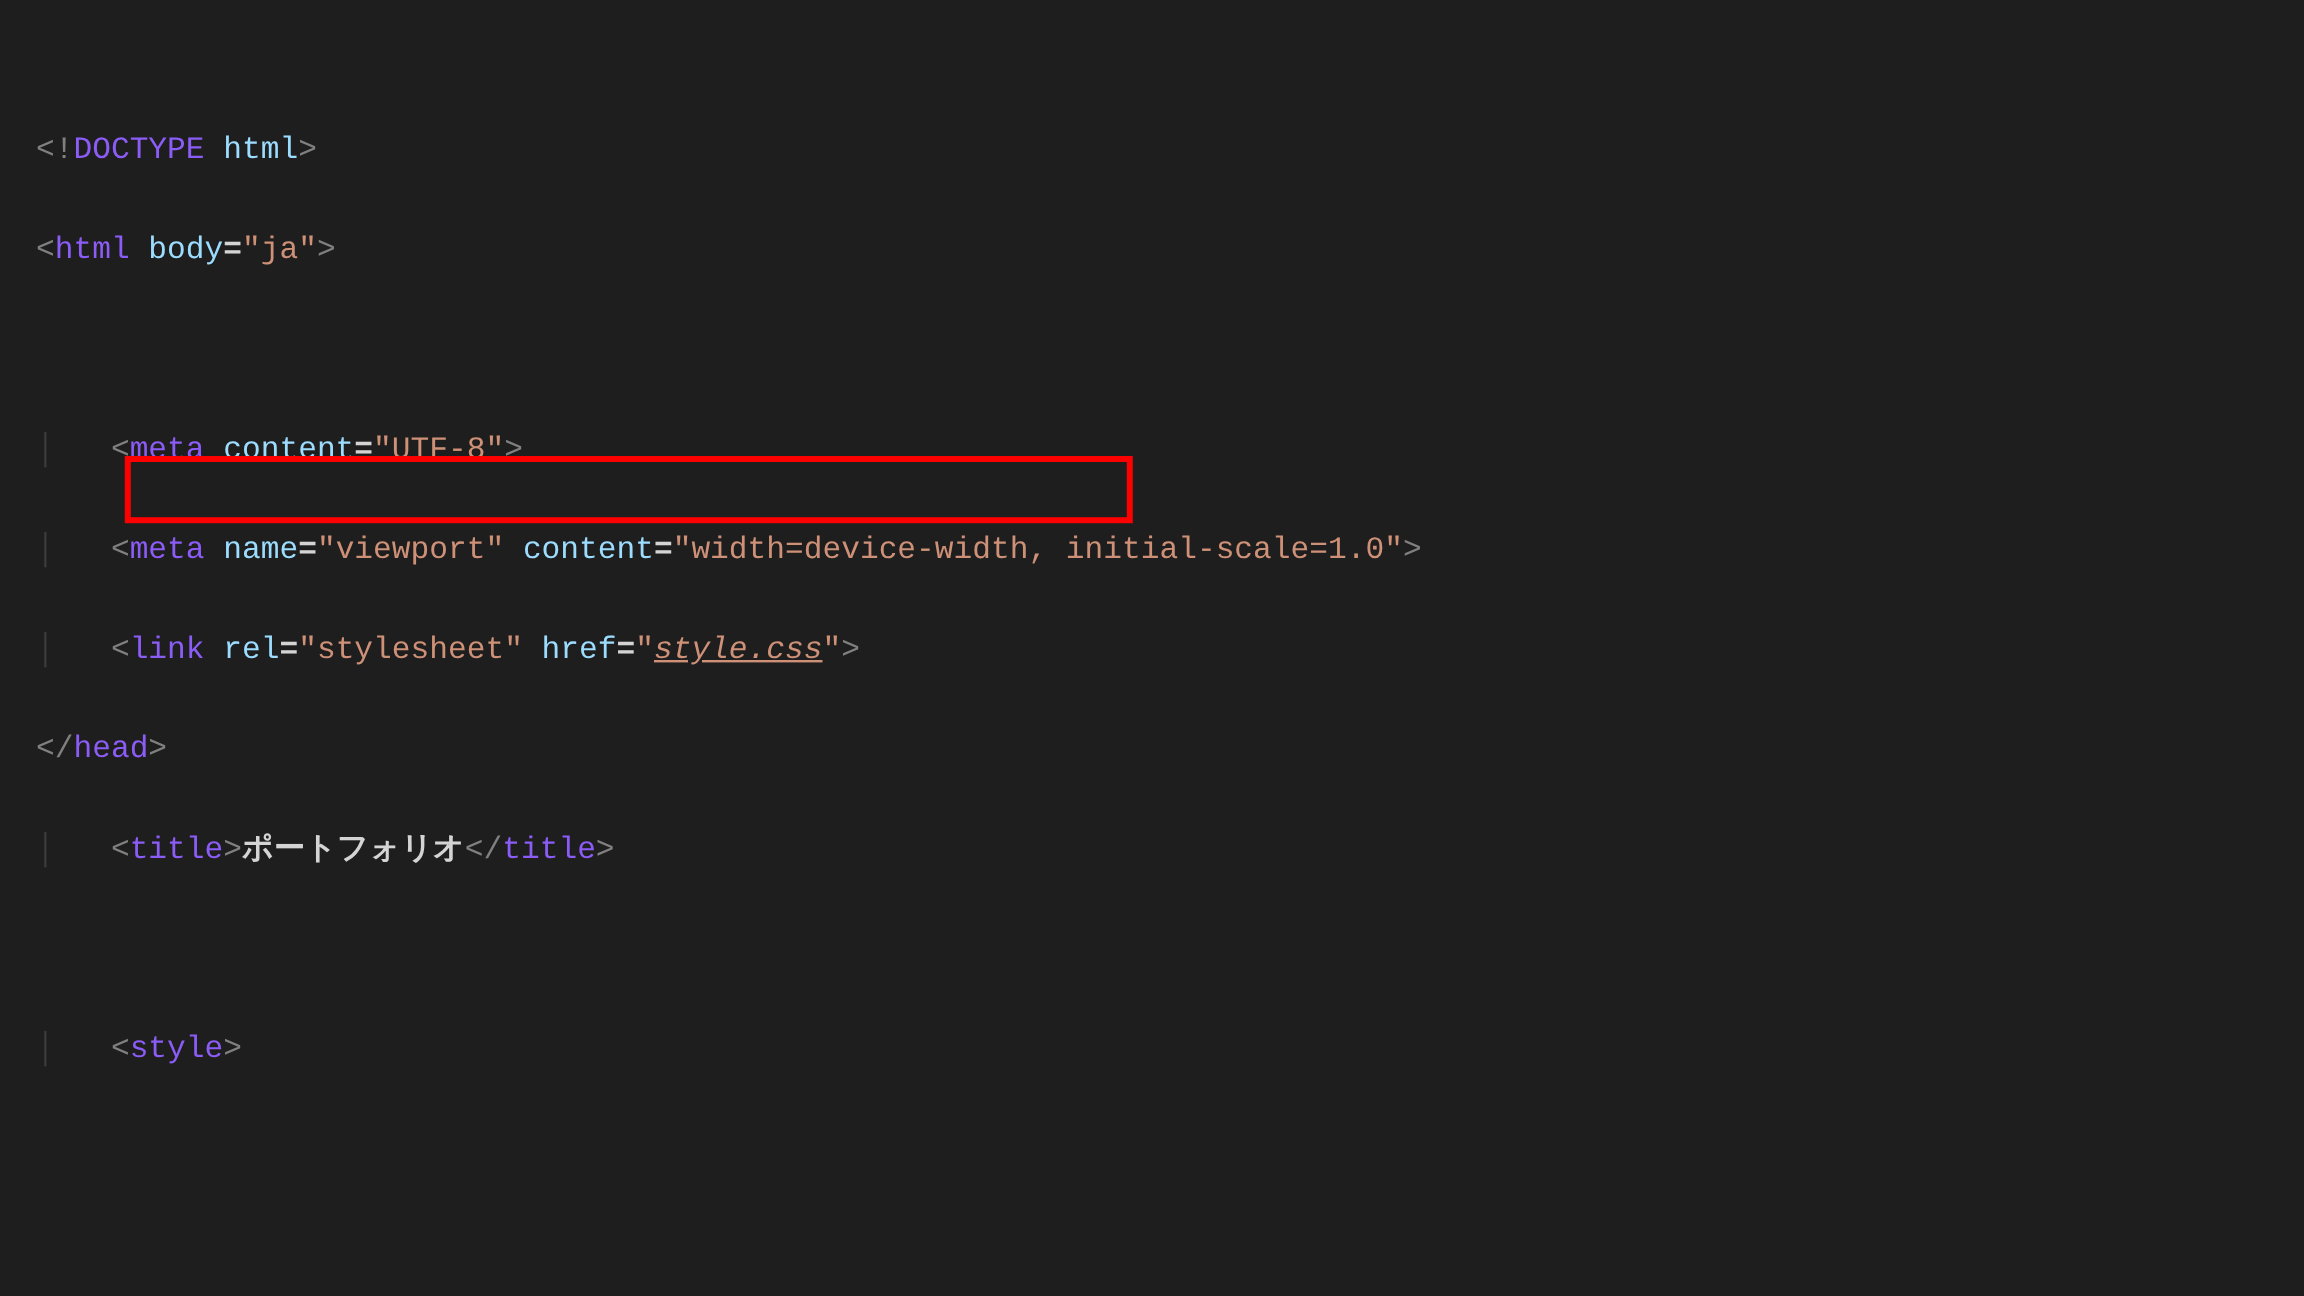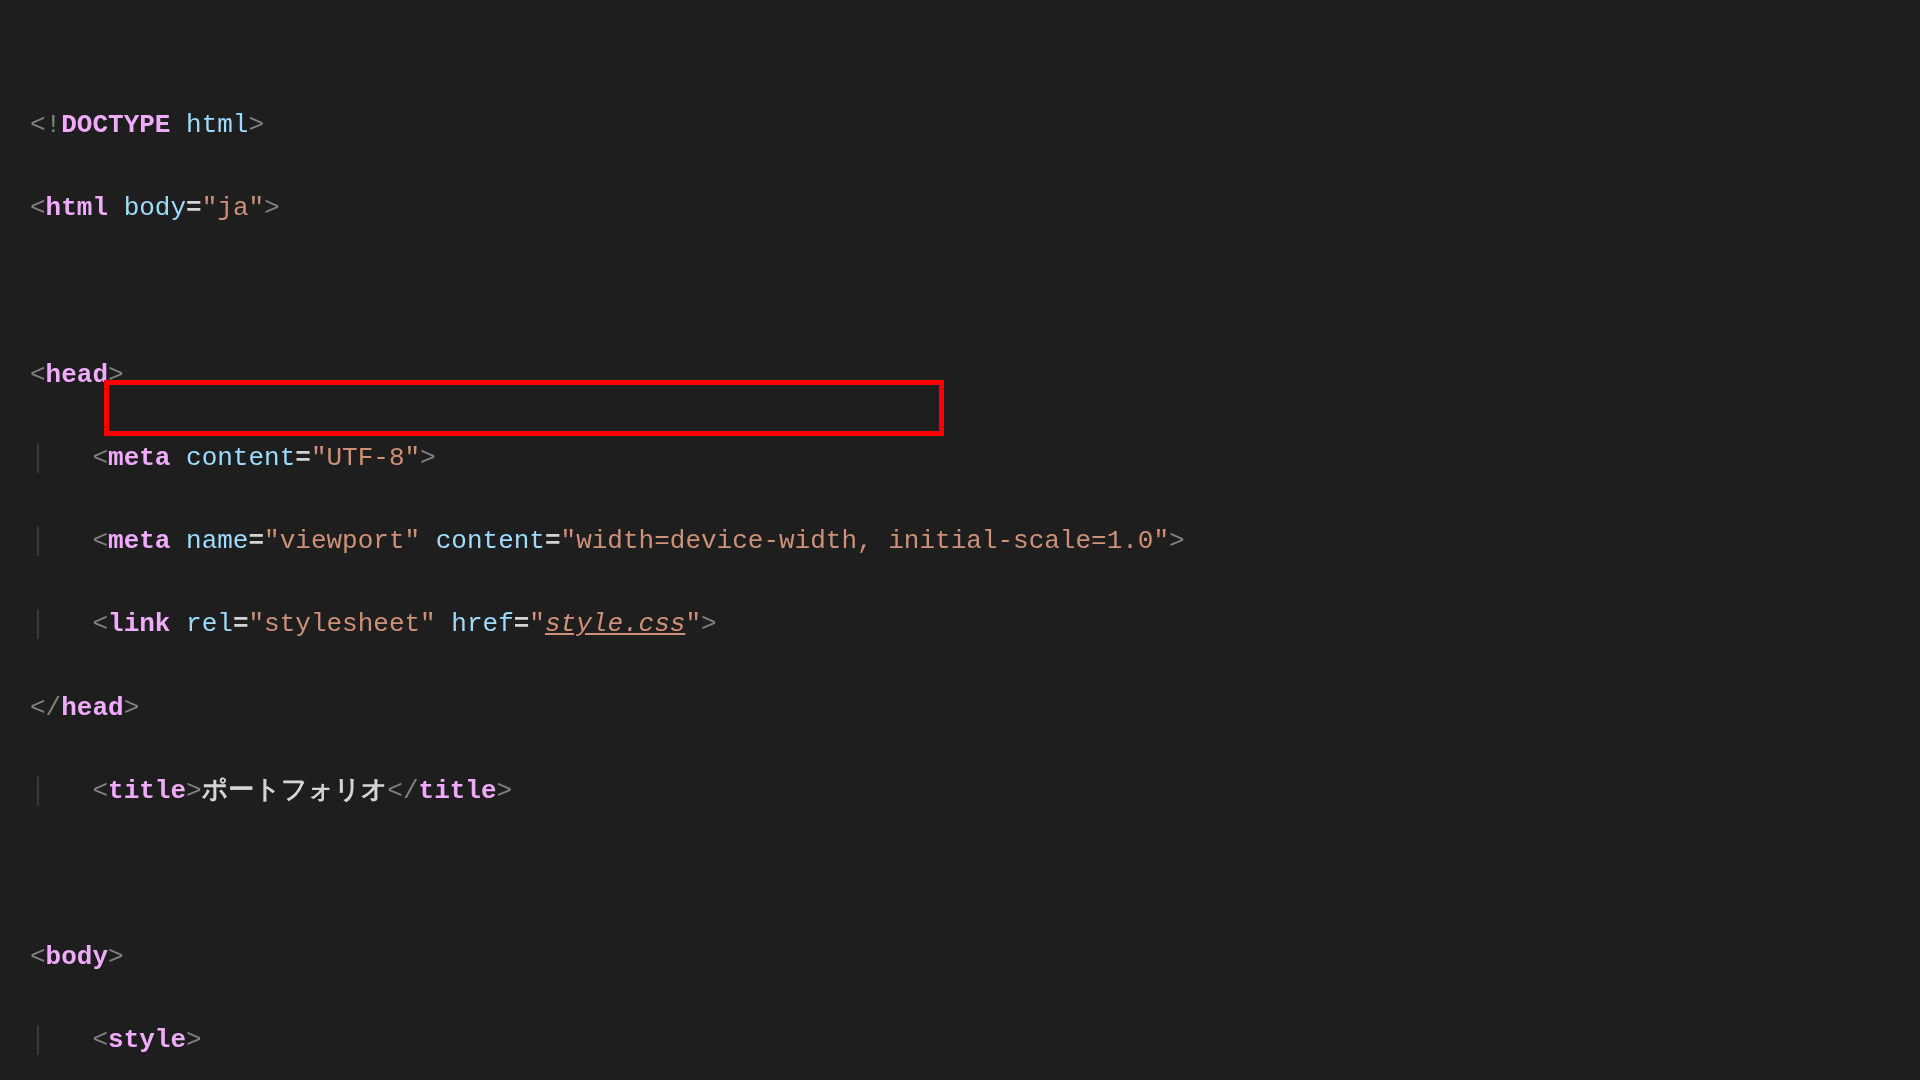--- a/index.html
+++ b/index.html
@@ -20,21 +20,21 @@
     font-variant-ligatures: none;
   }
   .line {
     display: block;
     position: relative;
     padding-left: 0;
     margin: 0;
     font-weight: 500;
   }
   .bracket { color: #808080; }
-  .tag { color: #f0abfc; font-weight: 700; }
+  .tag { color: #8b5cf6; font-weight: 400; }
   .attr { color: #9cdcfe; font-weight: 500; }
   .str { color: #ce9178; }
   .text { color: #d4d4d4; font-weight: 600; }
   .link-underline { text-decoration: underline; text-decoration-color: #ce9178; font-style: italic; }
 
   .guide {
     color: #3c3c3c;
   }
 
   .highlight-box {
@@ -49,28 +49,26 @@
   }
 </style>
 </head>
 <body>
 
 <div class="editor">
 
 <span class="line"><span class="bracket">&lt;!</span><span class="tag">DOCTYPE</span> <span class="attr">html</span><span class="bracket">&gt;</span></span>
 <span class="line"><span class="bracket">&lt;</span><span class="tag">html</span> <span class="attr">body</span><span class="text">=</span><span class="str">"ja"</span><span class="bracket">&gt;</span></span>
 <span class="line"><span class="guide">​</span></span>
-<span class="line"><span class="bracket">&lt;</span><span class="tag">head</span><span class="bracket">&gt;</span></span>
 <span class="line"><span class="guide">│   </span><span class="bracket">&lt;</span><span class="tag">meta</span> <span class="attr">content</span><span class="text">=</span><span class="str">"UTF-8"</span><span class="bracket">&gt;</span></span>
 <span class="line"><span class="guide">│   </span><span class="bracket">&lt;</span><span class="tag">meta</span> <span class="attr">name</span><span class="text">=</span><span class="str">"viewport"</span> <span class="attr">content</span><span class="text">=</span><span class="str">"width=device-width, initial-scale=1.0"</span><span class="bracket">&gt;</span></span>
 <span class="line"><span class="guide">│   </span><span class="bracket">&lt;</span><span class="tag">link</span> <span class="attr">rel</span><span class="text">=</span><span class="str">"stylesheet"</span> <span class="attr">href</span><span class="text">=</span><span class="str">"</span><span class="str link-underline">style.css</span><span class="str">"</span><span class="bracket">&gt;</span></span>
 <span class="line"><span class="bracket">&lt;/</span><span class="tag">head</span><span class="bracket">&gt;</span></span>
 <span class="line"><span class="guide">│   </span><span class="bracket">&lt;</span><span class="tag">title</span><span class="bracket">&gt;</span><span class="text">ポートフォリオ</span><span class="bracket">&lt;/</span><span class="tag">title</span><span class="bracket">&gt;</span></span>
 <span class="line"><span class="guide">​</span></span>
-<span class="line"><span class="bracket">&lt;</span><span class="tag">body</span><span class="bracket">&gt;</span></span>
 <span class="line"><span class="guide">│   </span><span class="bracket">&lt;</span><span class="tag">style</span><span class="bracket">&gt;</span></span>
 
 
 
 
 
 
 <div class="highlight-box"></div>
 </div>
 

